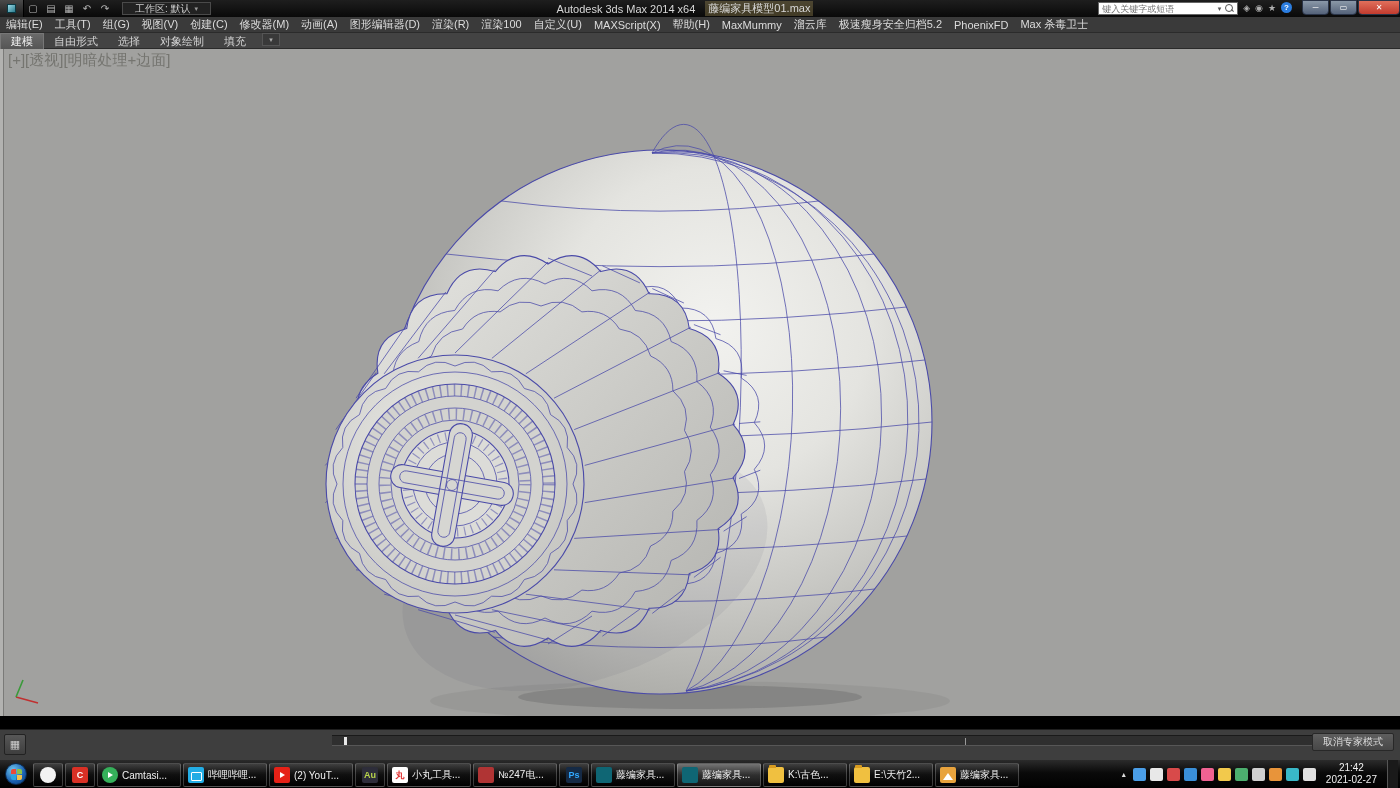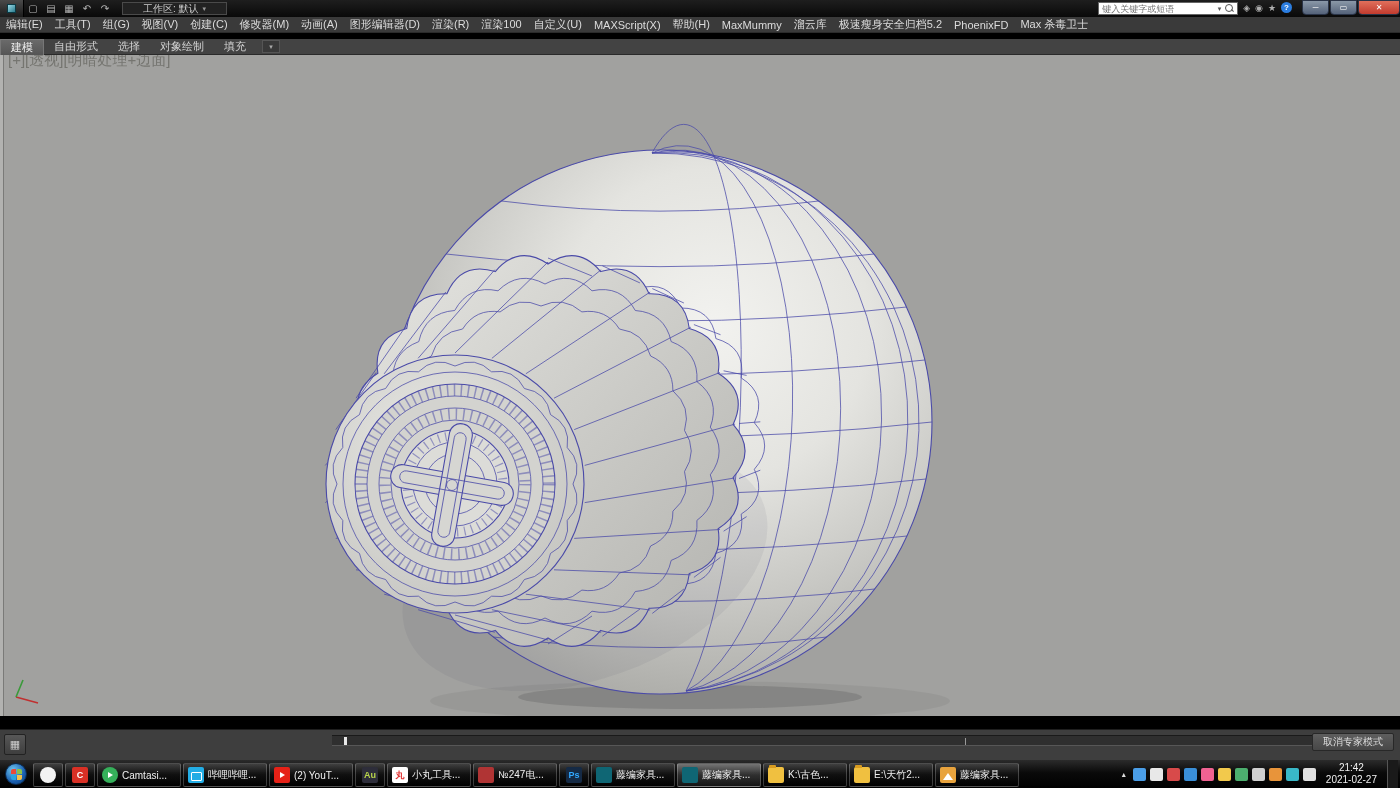--- a/index.html
+++ b/index.html
@@ -15,21 +15,21 @@
   
   #titlebar{position:absolute;left:0;top:0;width:1400px;height:17px;
     background:linear-gradient(#1e1e1e,#090909);display:flex;align-items:center;
     color:#c8c8c8;font-size:11px;z-index:40;}
   #app-button{width:24px;height:17px;background:linear-gradient(#4a4a4a,#1c1c1c);
     display:flex;align-items:center;justify-content:center;border-right:1px solid #000;}
   #app-button .cube{width:9px;height:9px;background:linear-gradient(135deg,#9adbe8,#2a7a8c);border:1px solid #0a3a44;}
   .qat-icon{width:18px;height:15px;display:flex;align-items:center;justify-content:center;
     font-size:10px;color:#b4b4b4;}
   #workspace{display:flex;align-items:center;gap:4px;background:#222;border:1px solid #4a4a4a;
-    height:13px;padding:0 20px;font-size:10px;color:#ccc;margin-left:8px;}
+    height:13px;padding:0 12px;font-size:10px;color:#ccc;margin-left:8px;}
   #workspace .dd{font-size:7px;color:#999;}
   #title-center{position:absolute;left:300px;right:330px;top:0;height:17px;display:flex;
     align-items:center;justify-content:center;gap:10px;font-size:11px;color:#d8d8d8;pointer-events:none;}
   #filename{background:rgba(170,150,90,.35);padding:0 3px;}
   #titlebar-right{position:absolute;right:0;top:0;height:17px;display:flex;align-items:flex-start;gap:5px;}
   #search-wrap{margin-top:2px;width:140px;height:13px;background:#fff;border:1px solid #666;
     display:flex;align-items:center;}
   #search-input{flex:1;border:0;outline:0;font-size:9px;padding:0 3px;color:#333;background:transparent;
     font-family:inherit;min-width:0;}
   .mag{width:10px;height:11px;position:relative;margin:0 2px;flex:0 0 auto;}
@@ -43,22 +43,22 @@
   .win-btn{width:27px;height:15px;border-radius:0 0 4px 4px;background:linear-gradient(#8a98a8,#55637a);
     border:1px solid #2a3448;color:#fff;font-size:8px;display:flex;align-items:center;justify-content:center;margin-left:1px;}
   #close-btn{width:42px;background:linear-gradient(#e0705c,var(--close-red));}
 
   
   #menubar{position:absolute;left:0;top:17px;width:1400px;height:16px;background:var(--ui-dark);
     border-bottom:1px solid #2b2b2b;display:flex;align-items:center;font-size:11px;color:#dcdcdc;z-index:40;}
   .menu-item{padding:0 6px;height:16px;display:flex;align-items:center;white-space:nowrap;}
 
   
-  #ribbonbar{position:absolute;left:0;top:39px;width:1400px;height:16px;background:#434343;
-    border-bottom:1px solid #2a2a2a;display:flex;align-items:center;font-size:11px;color:#d4d4d4;z-index:40;}
+  #ribbonbar{position:absolute;left:0;top:33px;width:1400px;height:16px;background:#434343;
+    border-bottom:1px solid #2a2a2a;display:flex;align-items:flex-start;font-size:11px;color:#d4d4d4;z-index:40;}
   .ribbon-tab{padding:0 10px;height:16px;display:flex;align-items:center;white-space:nowrap;}
   .ribbon-tab.active{background:linear-gradient(#6a6a6a,#555);border:1px solid #777;border-bottom:0;color:#f0f0f0;}
   #ribbon-min{width:18px;height:13px;margin-left:6px;background:#393939;border:1px solid #555;
     display:flex;align-items:center;justify-content:center;font-size:7px;color:#aaa;}
 
   
   #viewport{position:absolute;left:0;top:49px;width:1400px;height:667px;background:var(--viewport-bg);
     overflow:hidden;}
   #vp-left-edge{position:absolute;left:0;top:0;width:4px;height:667px;background:#b2b2b0;border-right:1px solid #7a7a78;z-index:5;}
   #vp-label{position:absolute;left:8px;top:2px;font-size:15px;color:#757570;z-index:6;}
@@ -137,20 +137,24 @@
         <span class="cube"></span>
       </div>
     <span class="qat-icon">▢</span>
     <span class="qat-icon">▤</span>
     <span class="qat-icon">▦</span>
     <span class="qat-icon">↶</span>
     <span class="qat-icon">↷</span>
     <div id="workspace">
       <span>工作区: 默认</span>
       <span class="dd">▾</span>
+    </div>
+    <div id="title-center">
+      <span>Autodesk 3ds Max  2014 x64</span>
+      <span id="filename">藤编家具模型01.max</span>
     </div>
     <div id="titlebar-right">
       <div id="search-wrap">
         <input id="search-input" placeholder="键入关键字或短语" style="">
         <span id="search-caret">▾</span>
         <span class="mag"></span>
       </div>
       <div id="infocenter">
         <span>◈</span>
         <span>◉</span>

